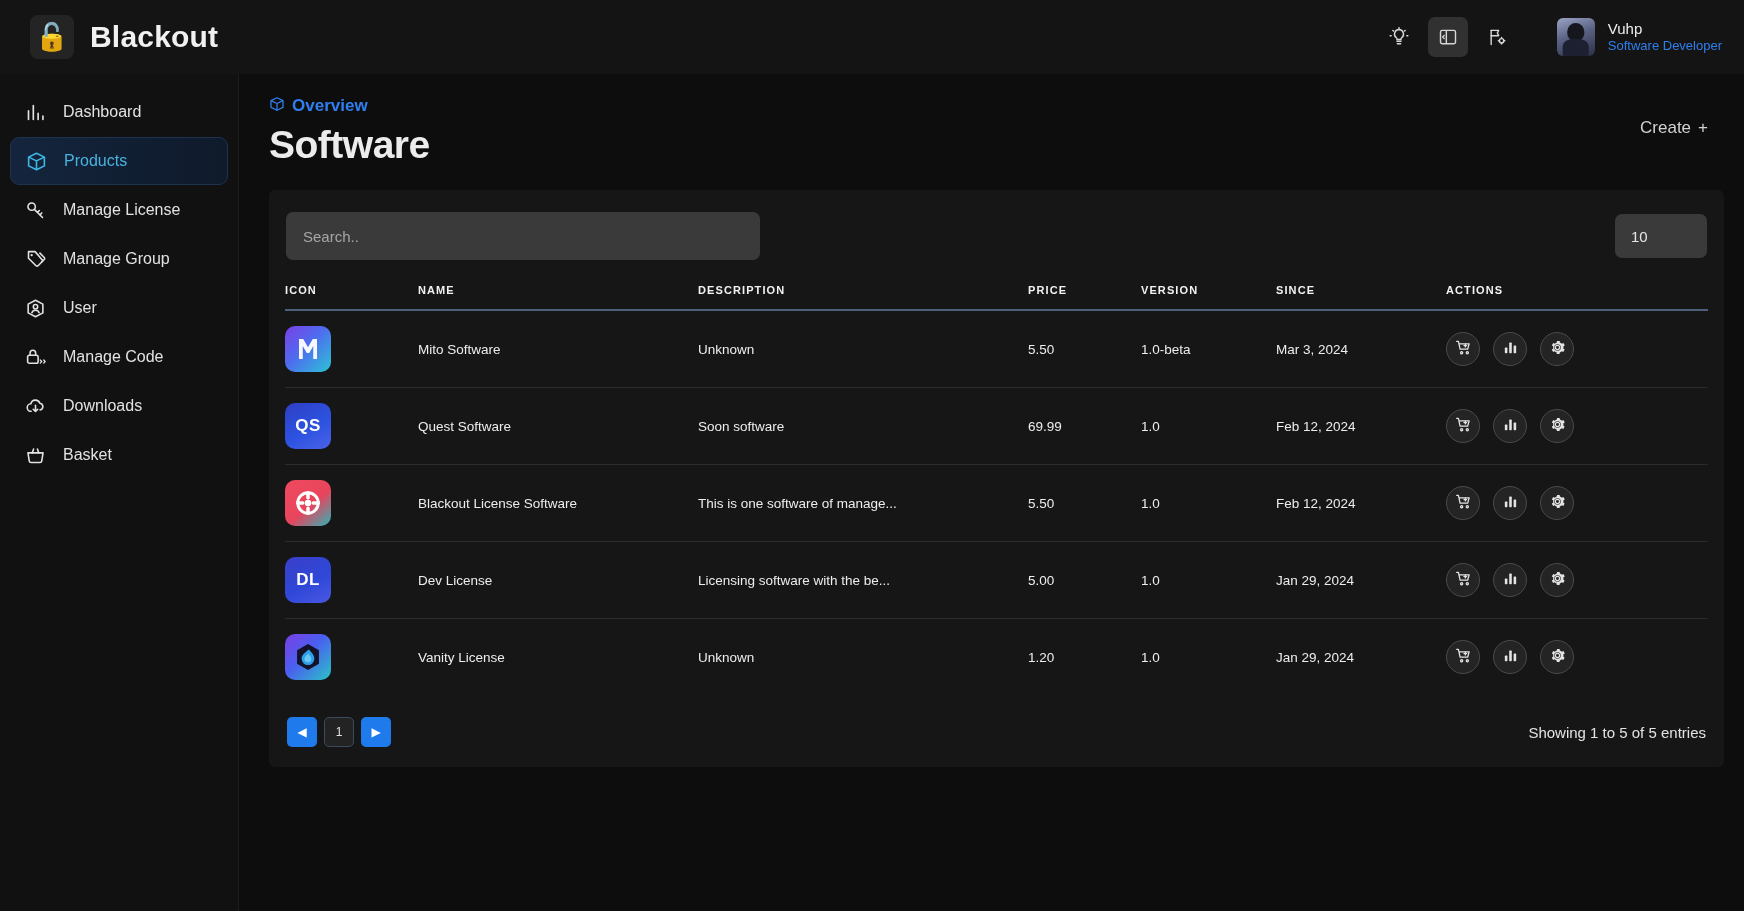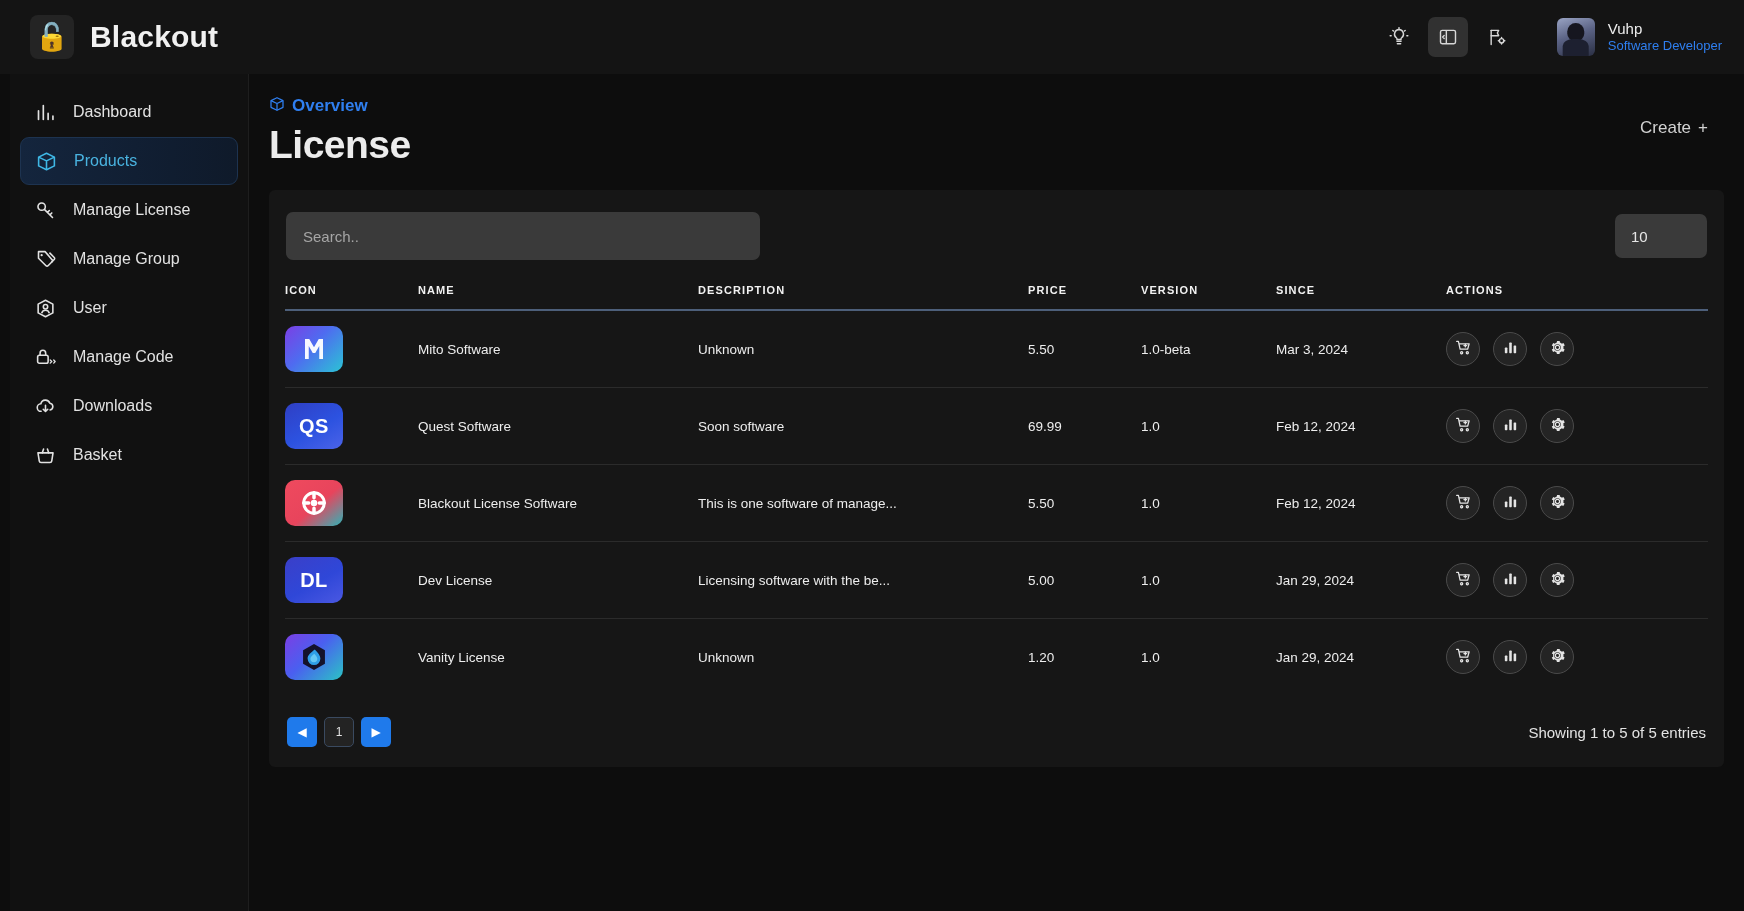--- a/index.html
+++ b/index.html
@@ -56,21 +56,21 @@
     content:""; position: absolute; left: 50%; bottom: 0;
     width: 70%; height: 46%; transform: translateX(-50%);
     background: #1d2030; border-radius: 40% 40% 0 0;
   }
   .profile-text { display: flex; flex-direction: column; line-height: 1.28; }
   .profile-name { font-size: 15px; color: #ededed; }
   .profile-role { font-size: 13px; color: #2f7ff0; }
 
   
   .sidebar {
-    position: absolute; top: 74px; left: 10px; bottom: 0; width: 239px;
+    position: absolute; top: 74px; left: 0; bottom: 0; width: 239px;
     background: #111111;
     border-right: 1px solid #1e1e1e;
     padding: 14px 10px 0 10px;
   }
   .nav-item {
     display: flex; align-items: center; gap: 17px;
     height: 48px; padding: 0 14px;
     border-radius: 9px; cursor: pointer;
     color: #e2e2e2; font-size: 16px;
     margin-bottom: 1px;
@@ -126,23 +126,23 @@
   tbody tr:last-child { border-bottom: none; }
 
   .col-icon   { width: 133px; }
   .col-name   { width: 280px; }
   .col-desc   { width: 330px; }
   .col-price  { width: 113px; }
   .col-ver    { width: 135px; margin-left: 26px; }
   .col-since  { width: 170px; }
 
   .prod-icon {
-    width: 58px; height: 46px; border-radius: 10px;
+    width: 46px; height: 46px; border-radius: 10px;
     display: flex; align-items: center; justify-content: center;
-    color: #fff; font-size: 20px; font-weight: bold; letter-spacing: .5px;
+    color: #fff; font-size: 17px; font-weight: bold; letter-spacing: .5px;
     overflow: hidden; position: relative;
   }
   .ic-mito  { background: linear-gradient(135deg, #7b3fe4 0%, #4e6cf0 45%, #2bc4d4 100%); }
   .ic-qs    { background: linear-gradient(150deg, #2f3fc4 0%, #2c52e0 55%, #4b63e8 100%); }
   .ic-bl    { background: linear-gradient(140deg, #ef4a5e 0%, #e8445c 55%, #2fb3b8 100%); }
   .ic-dl    { background: linear-gradient(150deg, #3a3fc8 0%, #2f47d8 55%, #4a58e2 100%); }
   .ic-vl    { background: linear-gradient(135deg, #7b3fe4 0%, #4a5ff0 45%, #2bc4c4 100%); }
 
   .actions { display: flex; align-items: center; gap: 13px; }
   .act-btn {
@@ -299,21 +299,21 @@
     <div>
       <div class="breadcrumb">
         <span>
           <svg width="16" height="16" viewBox="0 0 24 24" fill="none" stroke="currentColor" stroke-width="1.9" stroke-linejoin="round">
             <path d="M12 2.6 21 7v10l-9 4.4L3 17V7z"></path>
             <path d="M3 7l9 4.3L21 7M12 11.3v10.1"></path>
           </svg>
         </span>
         <span>Overview</span>
       </div>
-      <h1 class="page-title">License</h1>
+      <h1 class="page-title">Software</h1>
     </div>
     <button class="create-btn">
       <span>Create</span>
       <span>+</span>
     </button>
   </div>
 
   <section class="card">
 
     <div class="card-toolbar">

